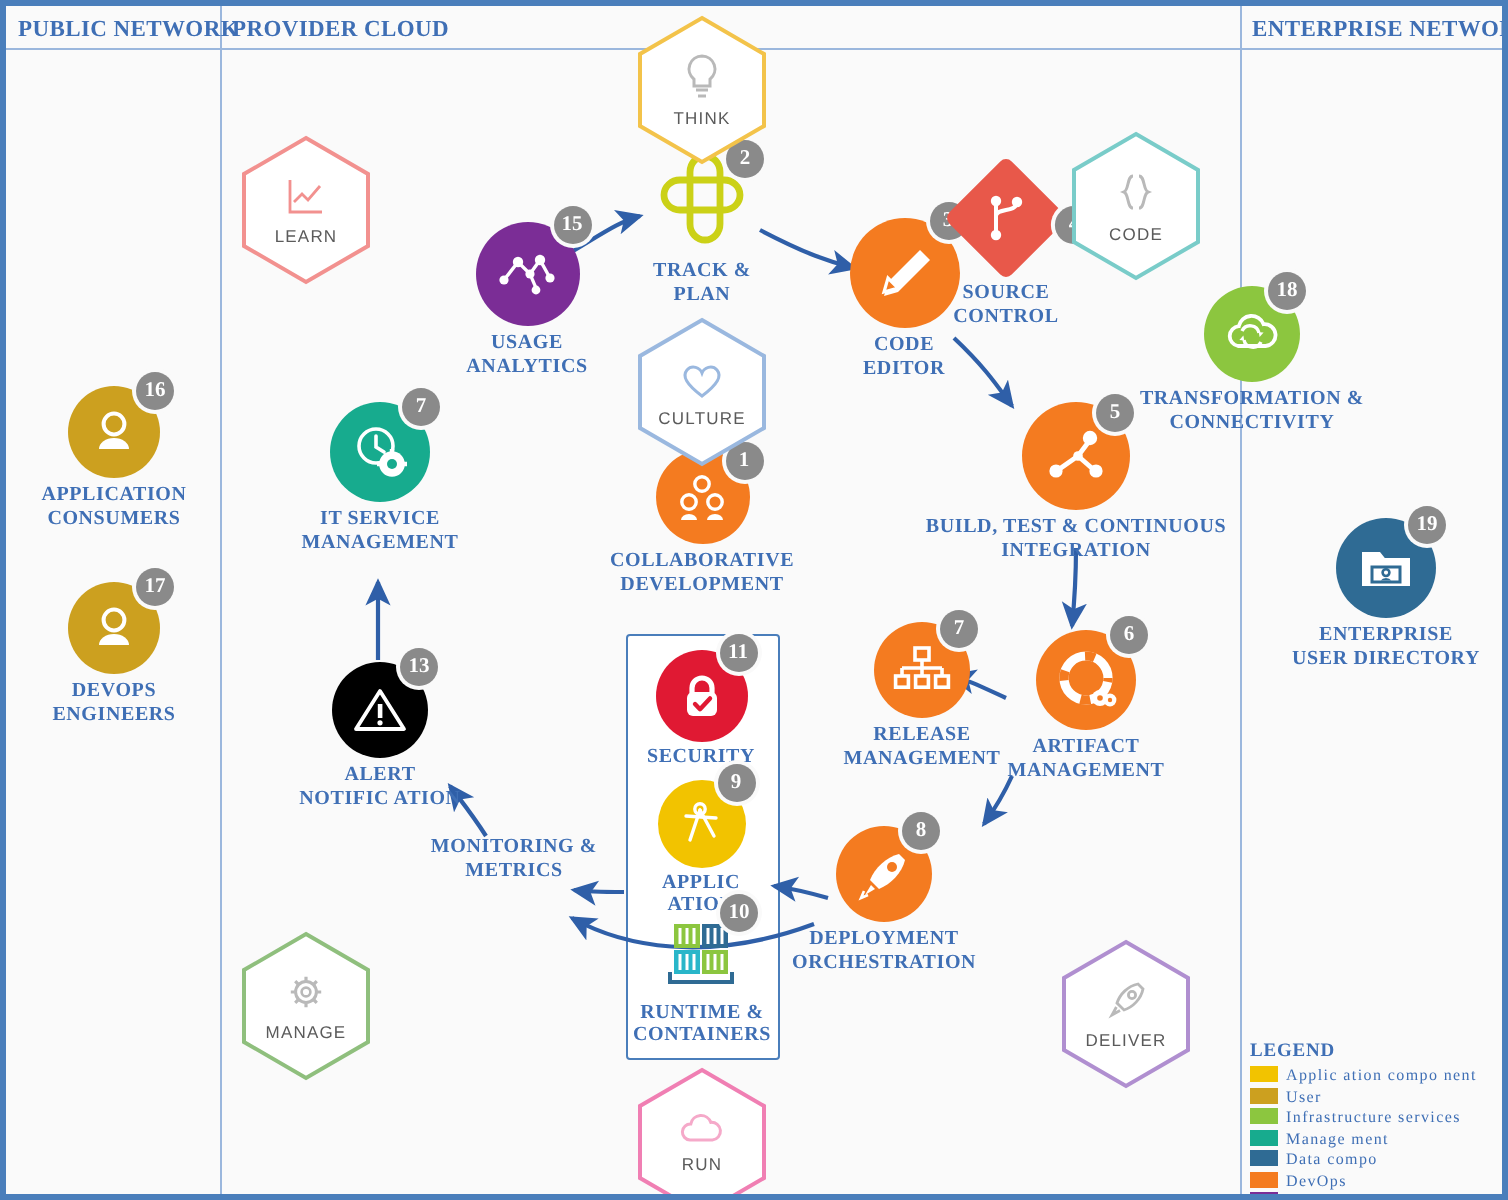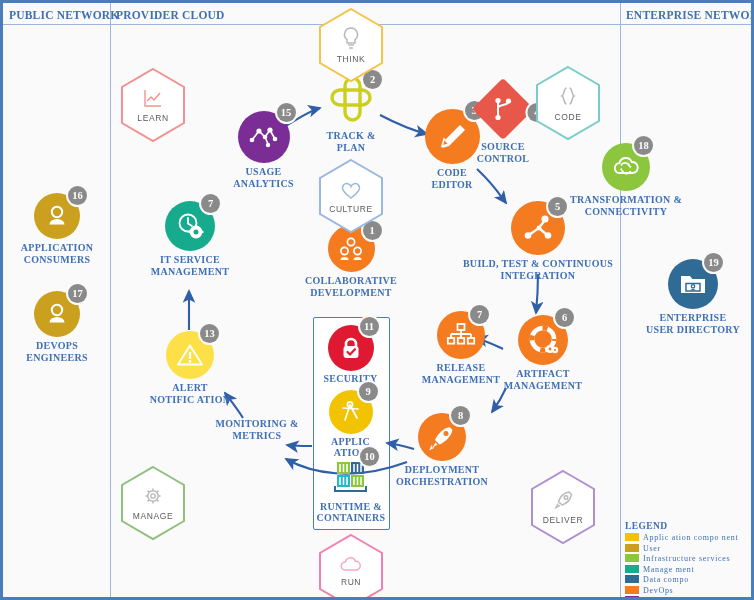--- a/index.html
+++ b/index.html
@@ -347,21 +347,21 @@
     <div class="nlabel sm">RUNTIME &amp;
 CONTAINERS</div>
   </div>
 
   <div class="node" style="left:208px;top:412px;width:92px;">
     <div class="nlabel">MONITORING &amp;
 METRICS</div>
   </div>
 
   <div class="node" style="left:146px;top:328px;width:82px;">
-    <div class="disc" style="width:48px;height:48px;background:#fde047;">
+    <div class="disc" style="width:48px;height:48px;background:#000000;">
       <div class="badge" style="right:-5px;top:-7px;">13</div>
       <svg width="30" height="30" viewBox="0 0 30 30">
         <path d="M15 5.5 L27 24.5 L3 24.5 Z" fill="none" stroke="#fff" stroke-width="1.9" stroke-linejoin="round"></path>
         <rect x="13.9" y="12" width="2.3" height="7" fill="#fff"></rect>
         <circle cx="15" cy="21.4" r="1.3" fill="#fff"></circle>
       </svg>
     </div>
     <div class="nlabel">ALERT
 NOTIFIC ATION</div>
   </div>

